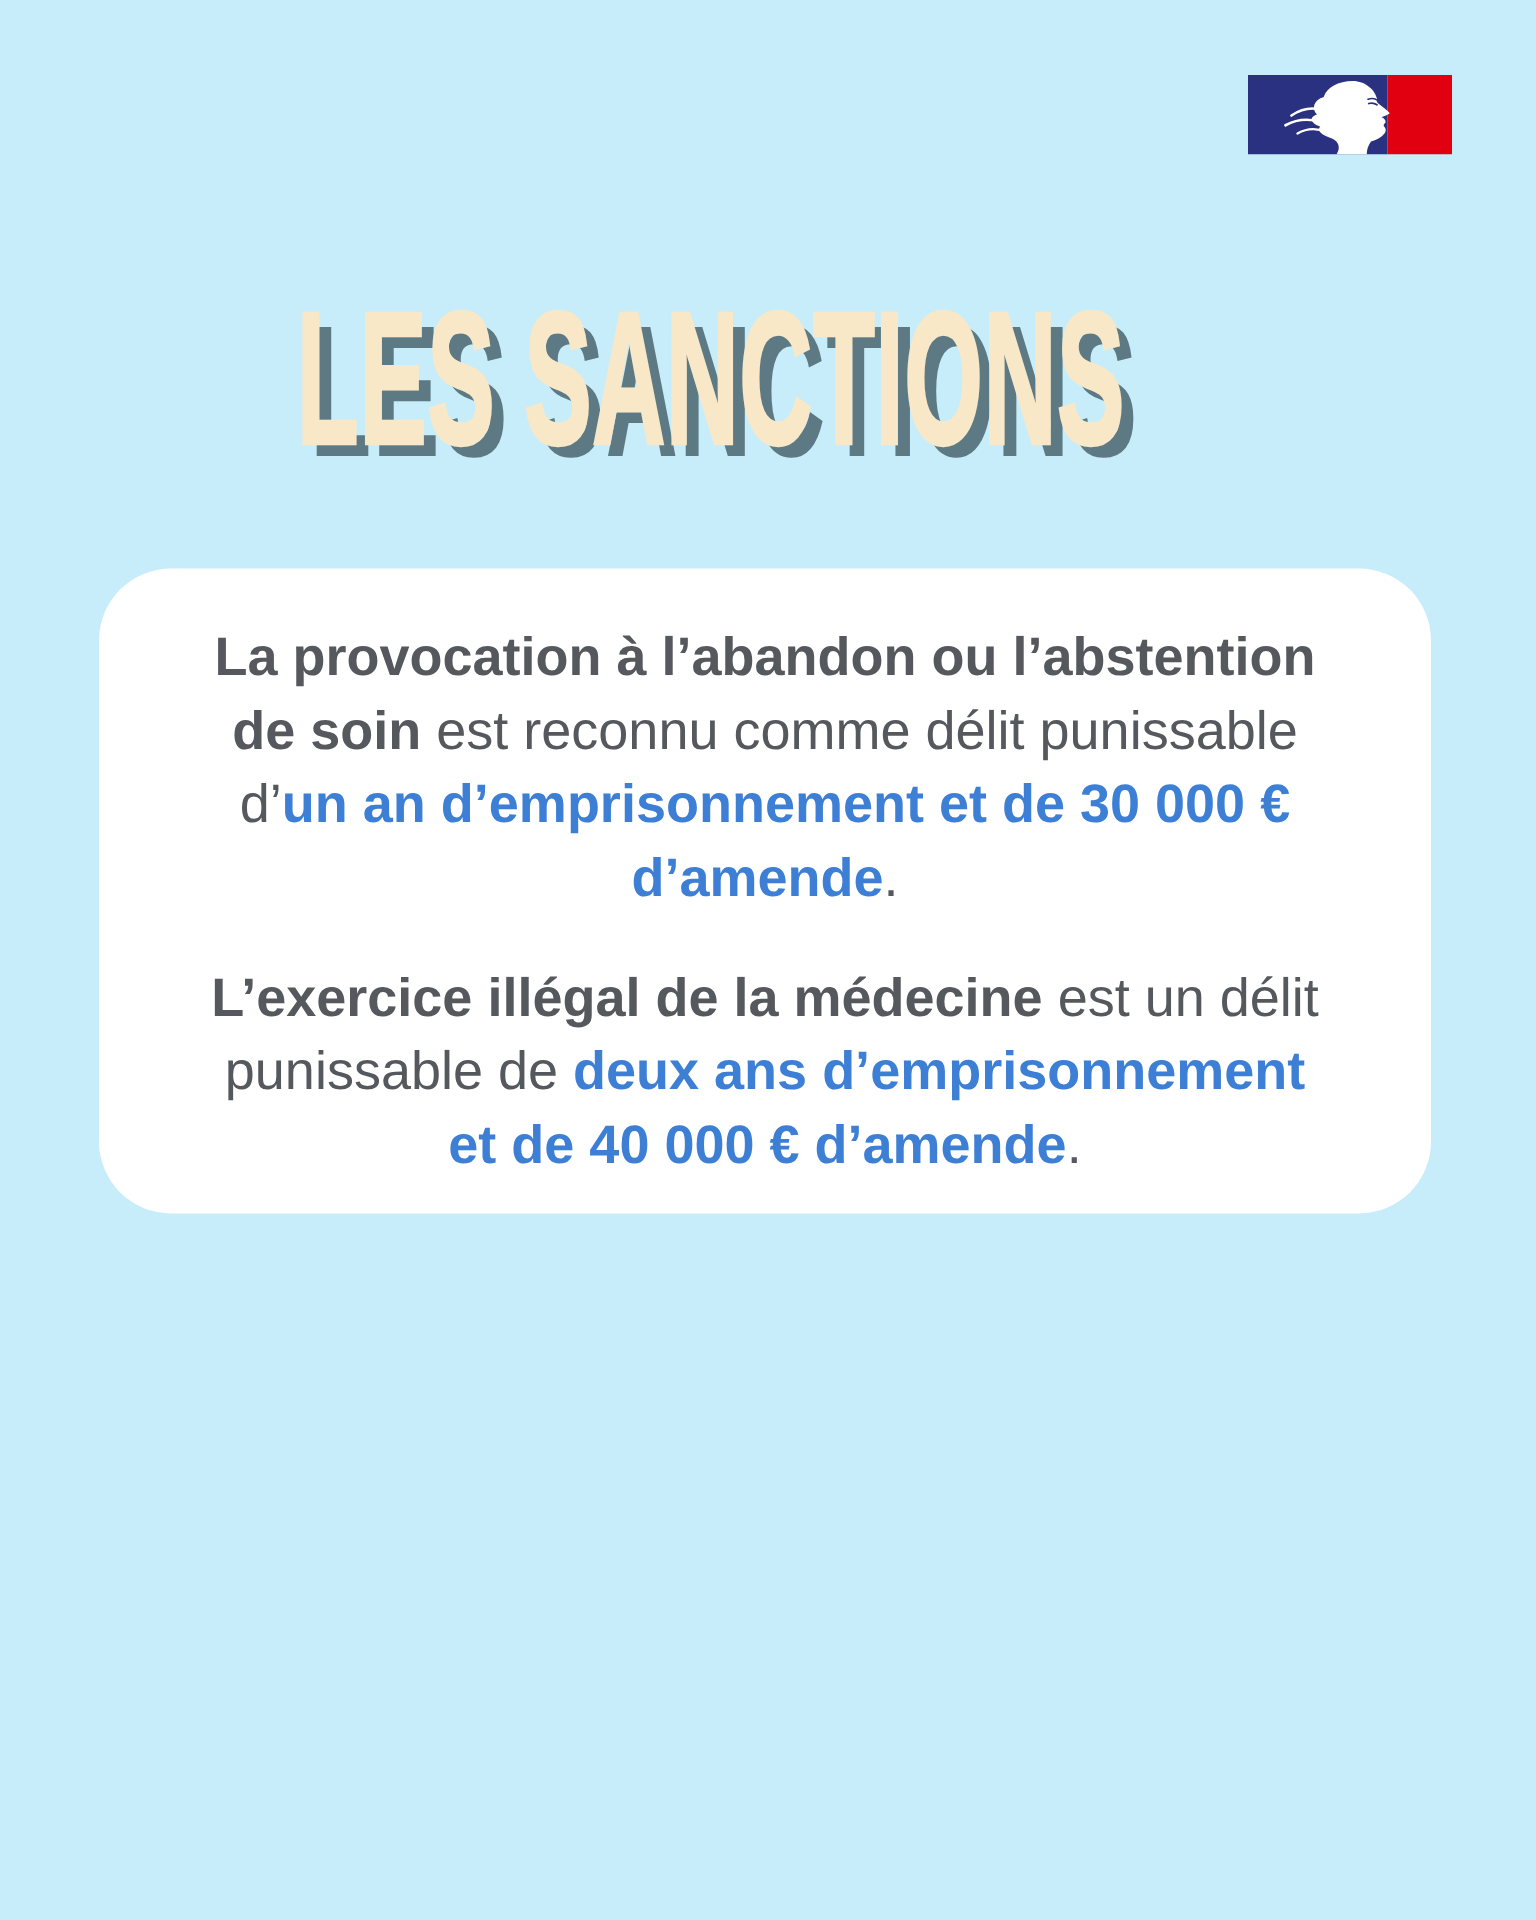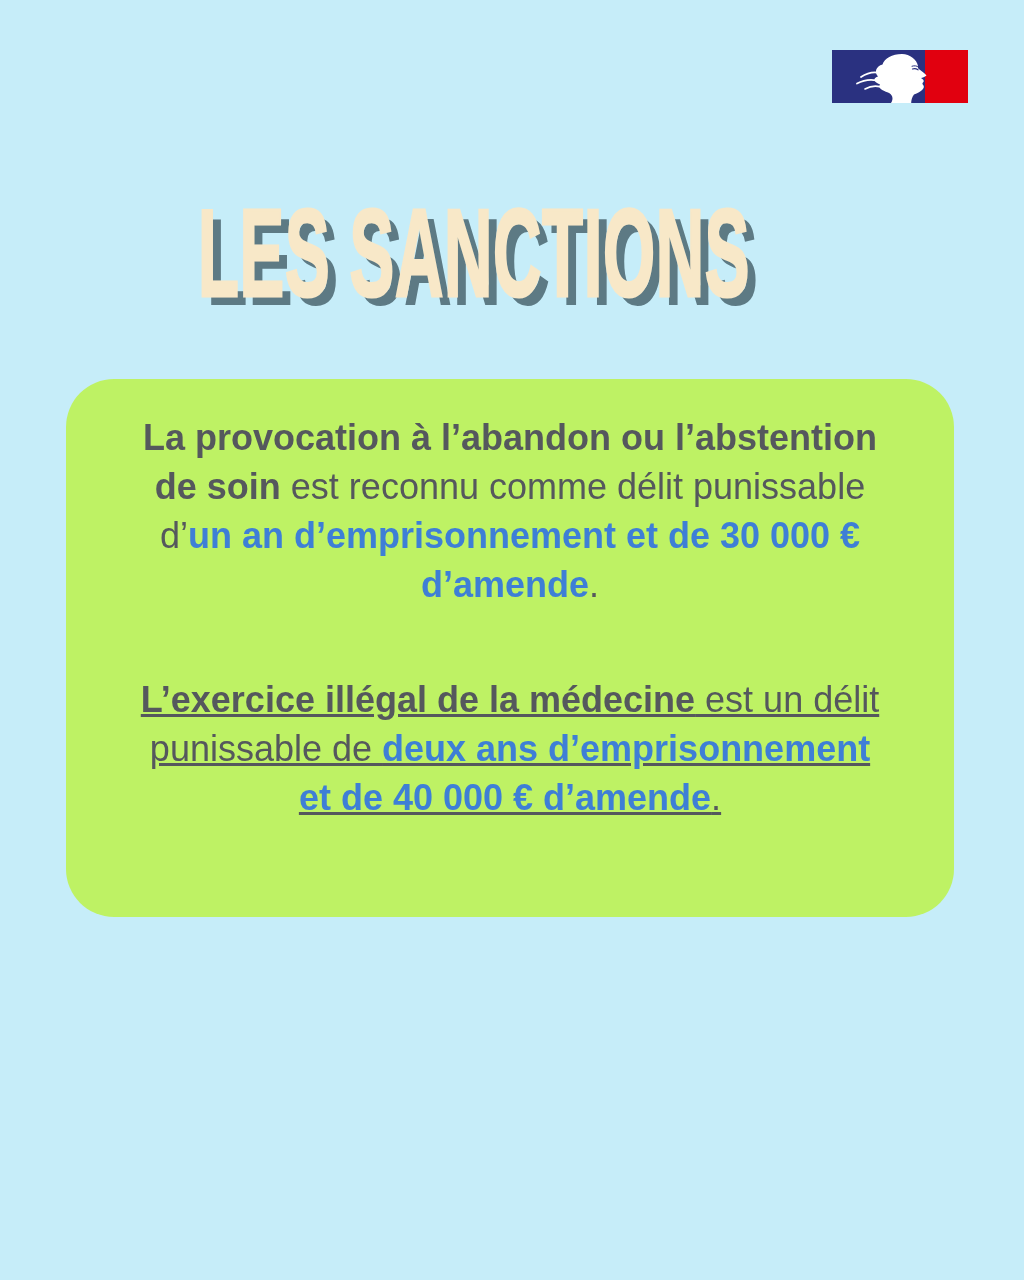--- a/index.html
+++ b/index.html
@@ -28,35 +28,35 @@
     color:var(--title,#f8e8c8);
     -webkit-text-stroke:2.5px var(--title,#f8e8c8);
     text-shadow:13px 7px 0 var(--title-shadow,#5d7a84);
     transform:scale(0.67,1.25);
     transform-origin:center top;
     white-space:nowrap;
   }
   
   .card{
     position:absolute;left:66px;top:379px;
-    width:888px;height:538px;
+    width:888px;height:430px;
     box-sizing:border-box;
-    background:#bef264;
+    background:#ffffff;
     border-radius:48px;
     padding:34px 54px 0 54px;
   }
   .card p{
     margin:0;
     font-size:36px;
     line-height:49px;
     text-align:center;
     color:var(--dark,#55585d);
     white-space:pre-line;
   }
-  .card p + p{margin-top:66px;text-decoration:underline;}
+  .card p + p{margin-top:31px;}
   .seg.regular{font-weight:400;color:var(--dark,#55585d);}
   .seg.bold-dark{font-weight:700;color:var(--dark,#55585d);}
   .seg.bold-blue{font-weight:700;color:var(--blue,#3e7fd6);}
 </style>
 </head>
 <body style="--bg: #c6edf9; --title: #f8e8c8; --title-shadow: #5d7a84; --dark: #55585d; --blue: #3e7fd6;">
 
 <svg class="gov-logo" viewBox="0 0 136 53" aria-hidden="true">
   <rect x="0" y="0" width="93" height="53" class="logo-blue-rect" fill="#2a3180"></rect>
   <rect x="93" y="0" width="43" height="53" class="logo-red-rect" fill="#e1000f"></rect>

